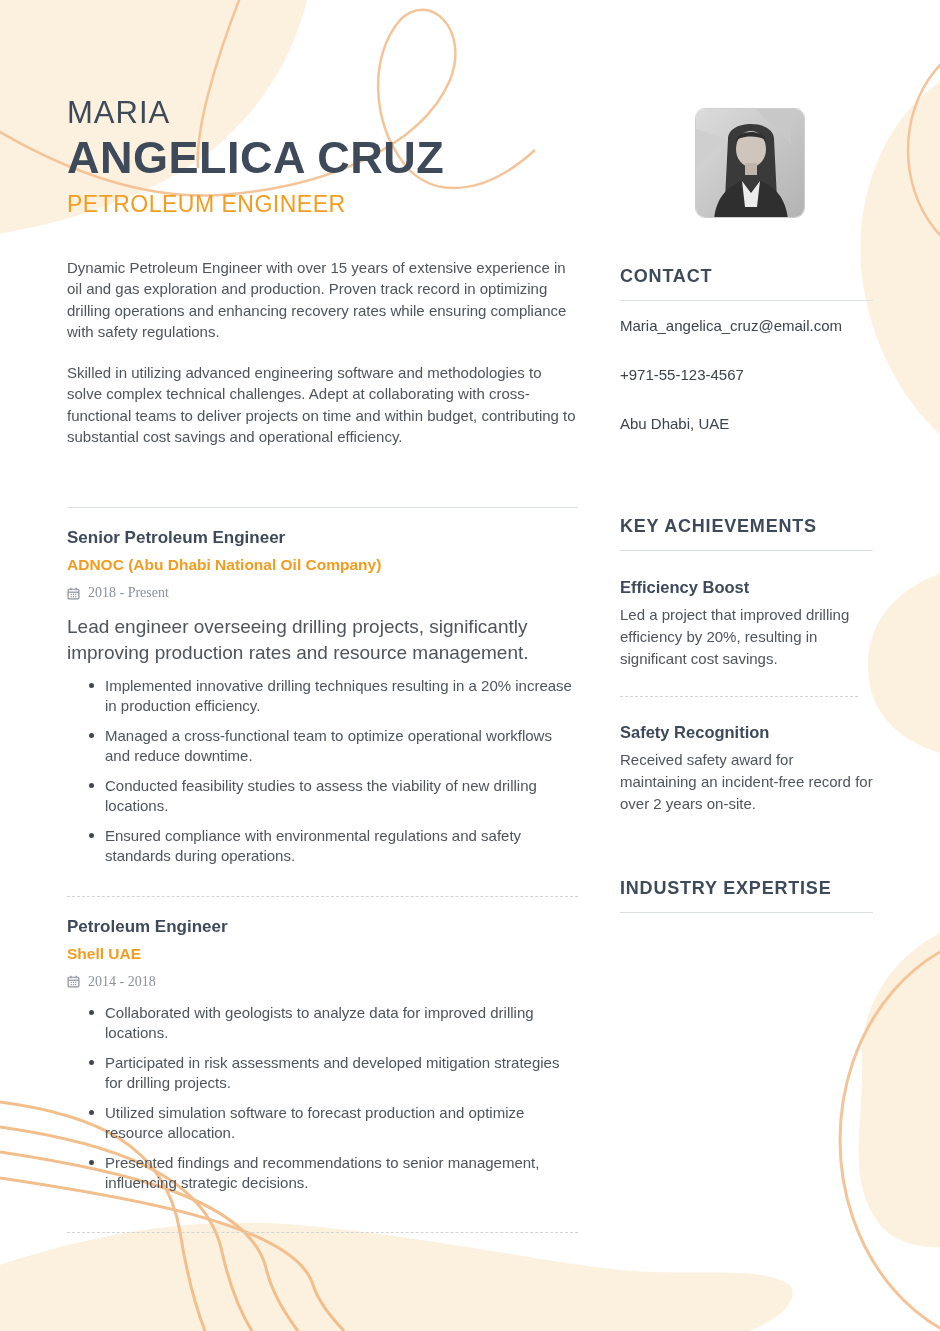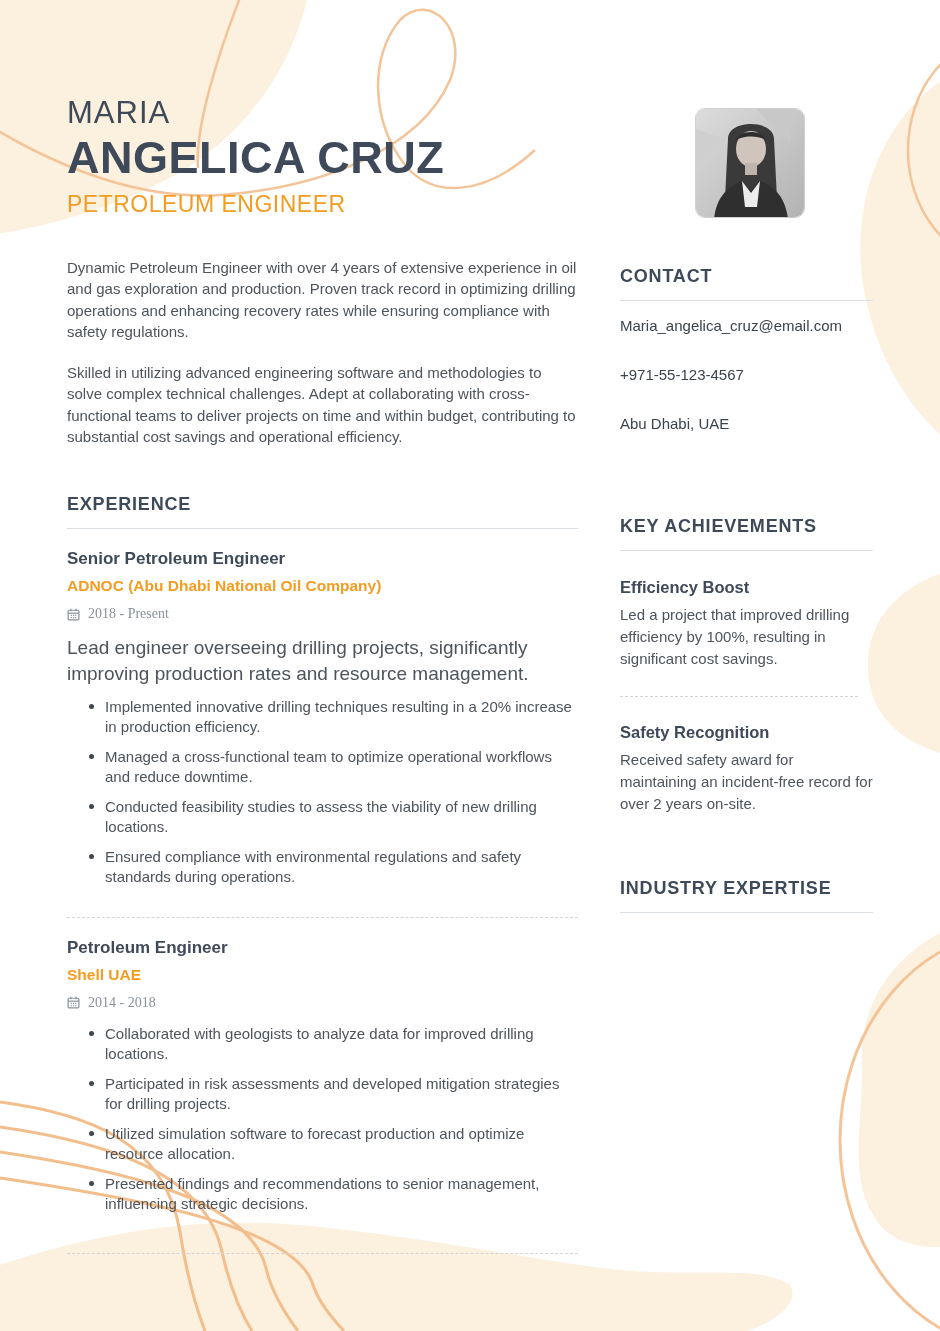--- a/index.html
+++ b/index.html
@@ -85,26 +85,25 @@
 
   <div class="left-col">
 
     <div class="name-block">
       <div class="first-name">MARIA</div>
       <div class="surname">ANGELICA CRUZ</div>
       <div class="job-title">PETROLEUM ENGINEER</div>
     </div>
 
     <div class="summary">
-      <p>Dynamic Petroleum Engineer with over 4 years of extensive experience in oil and gas exploration and production. Proven track record in optimizing drilling operations and enhancing recovery rates while ensuring compliance with safety regulations.</p>
+      <p>Dynamic Petroleum Engineer with over 15 years of extensive experience in oil and gas exploration and production. Proven track record in optimizing drilling operations and enhancing recovery rates while ensuring compliance with safety regulations.</p>
       <p>Skilled in utilizing advanced engineering software and methodologies to solve complex technical challenges. Adept at collaborating with cross-functional teams to deliver projects on time and within budget, contributing to substantial cost savings and operational efficiency.</p>
     </div>
 
     <div class="experience">
-      <div class="section-header">EXPERIENCE</div>
       <hr class="section-rule">
 
       <div class="job">
         <div class="role">Senior Petroleum Engineer</div>
         <div class="company">ADNOC (Abu Dhabi National Oil Company)</div>
         <div class="dates">
           <span class="cal-icon">
             <svg viewBox="0 0 14 14" width="13" height="13" fill="none" stroke="#8a919b" stroke-width="1.3">
               <rect x="1.2" y="2.4" width="11.6" height="10.4" rx="1.2"></rect>
               <line x1="4.2" y1="0.8" x2="4.2" y2="3.6"></line>
@@ -183,21 +182,21 @@
       <div class="contact-item">+971-55-123-4567</div>
       <div class="contact-item">Abu Dhabi, UAE</div>
     </div>
   </div>
 
   <div class="side-section achievements">
     <div class="section-header">KEY ACHIEVEMENTS</div>
     <hr class="section-rule">
     <div class="ach-first">
       <div class="ach-item-title">Efficiency Boost</div>
-      <div class="ach-item-text">Led a project that improved drilling efficiency by 100%, resulting in significant cost savings.</div>
+      <div class="ach-item-text">Led a project that improved drilling efficiency by 20%, resulting in significant cost savings.</div>
     </div>
     <hr class="ach-sep">
     <div>
       <div class="ach-item-title">Safety Recognition</div>
       <div class="ach-item-text">Received safety award for maintaining an incident-free record for over 2 years on-site.</div>
     </div>
   </div>
 
   <div class="side-section expertise">
     <div class="section-header">INDUSTRY EXPERTISE</div>

